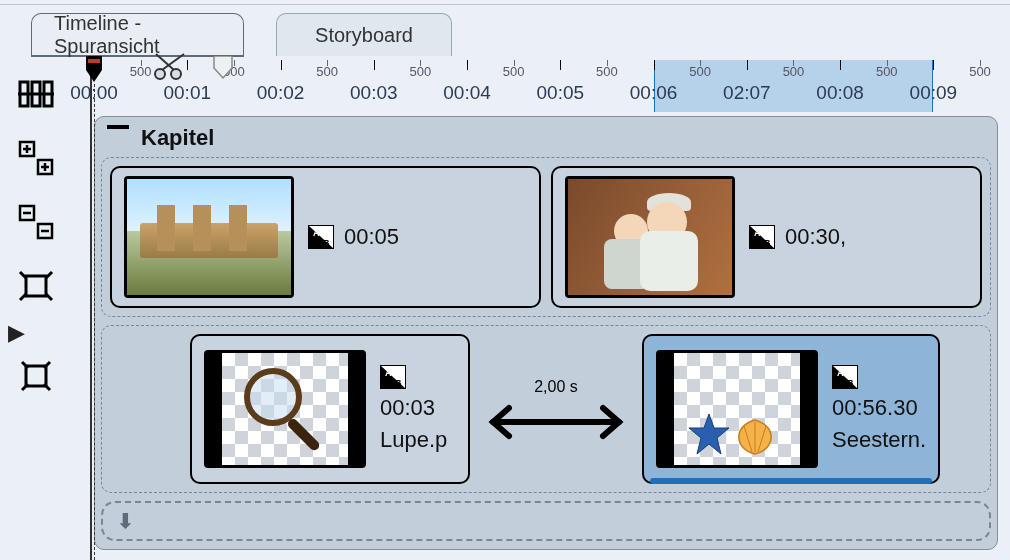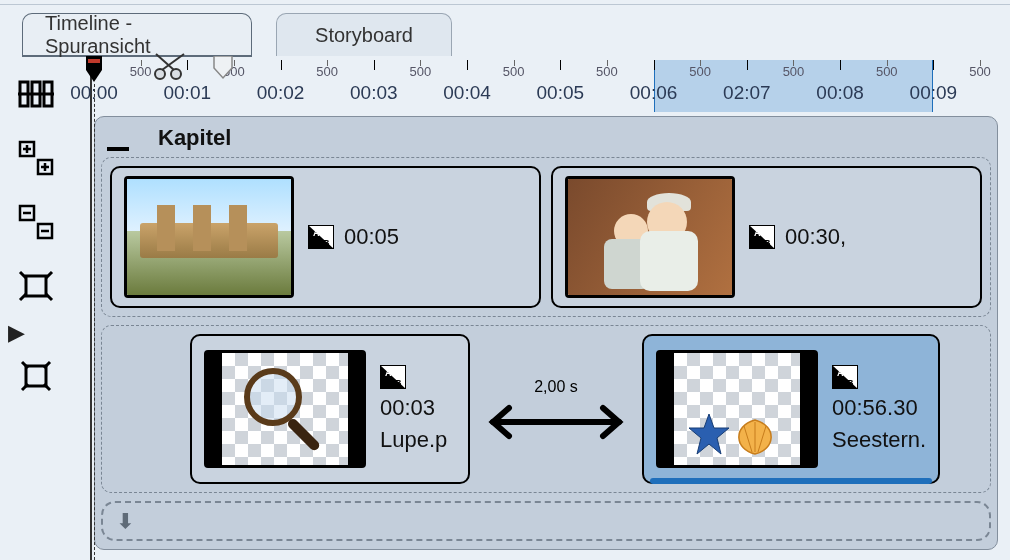--- a/index.html
+++ b/index.html
@@ -15,21 +15,21 @@
   }
   *{box-sizing:border-box;font-family:"Segoe UI",Arial,sans-serif;}
   html,body{margin:0;padding:0;}
   body{width:1010px;height:560px;background:var(--bg-light);overflow:hidden;position:relative;}
 
   
   .tabbar{height:54px;position:relative;border-bottom:2px solid var(--red);margin-top:4px;}
   .tabbar::before{content:"";position:absolute;left:0;right:0;top:0;border-top:1px solid #bcc7d3;}
   .tab{position:absolute;bottom:-1px;height:44px;border:1px solid #9aa6b3;border-bottom:none;border-radius:10px 10px 0 0;display:flex;align-items:center;justify-content:center;font-size:20px;color:#333;padding:0 22px;background:#dfe7ef;}
   .tab.active{background:var(--tab-active);border-bottom:2px solid var(--tab-active);z-index:2;border-color:#5d6b7a;}
-  .tab.t1{left:22px;width:230px;}
+  .tab.t1{left:31px;width:213px;}
   .tab.t2{left:276px;width:176px;}
 
   
   .toolbar{position:absolute;left:0;top:56px;width:72px;bottom:0;background:var(--bg-light);display:flex;flex-direction:column;align-items:center;padding-top:18px;gap:24px;}
   .tbtn{width:44px;height:40px;display:flex;align-items:center;justify-content:center;cursor:pointer;}
   .tbtn svg{width:36px;height:36px;}
   .play{font-size:22px;color:#222;align-self:flex-start;margin-left:8px;margin-top:-10px;}
 
   
   .main{position:absolute;left:72px;right:0;top:56px;bottom:0;background:var(--bg-light);}
@@ -47,21 +47,21 @@
   .playhead{position:absolute;top:0;bottom:0;left:22px;width:0;z-index:5;}
   .playhead .line{position:absolute;left:0;top:28px;bottom:0;border-left:1px dashed #333;}
   .playhead .marker{position:absolute;top:0;left:-10px;width:20px;height:28px;}
 
   
   .scissors{position:absolute;top:-4px;left:82px;z-index:6;}
   .out-mark{position:absolute;top:0;left:140px;z-index:6;}
 
   
   .chapter{position:absolute;left:22px;right:12px;top:60px;background:#c3cedb;border:1px solid #838f9d;border-radius:10px;padding:6px 6px 8px 6px;}
-  .chapter-head{display:flex;align-items:flex-end;gap:29px;font-size:22px;font-weight:700;color:#111;padding:2px 6px 6px 6px;}
+  .chapter-head{display:flex;align-items:flex-start;gap:12px;font-size:22px;font-weight:700;color:#111;padding:2px 6px 6px 6px;}
   .chapter-head .minus{width:22px;height:4px;background:#000;}
 
   
   .track{border:1.5px dashed #7a8694;border-radius:10px;padding:8px;margin-bottom:8px;display:flex;gap:10px;align-items:stretch;position:relative;}
   .clip{flex:1;border:2.5px solid #000;border-radius:10px;background:#c9d3df;display:flex;align-items:center;gap:14px;padding:8px 12px;min-height:132px;}
   .clip.selected{background:var(--sel);border-color:#000;position:relative;}
   .clip.selected::after{content:"";position:absolute;left:6px;right:6px;bottom:-2px;height:6px;background:var(--sel-dark);border-radius:3px;}
   .thumb{border:3px solid #000;border-radius:4px;background:#fff;flex:0 0 auto;display:flex;align-items:center;justify-content:center;overflow:hidden;}
   .thumb.big{width:170px;height:122px;}
   .thumb.sm{width:162px;height:118px;}

